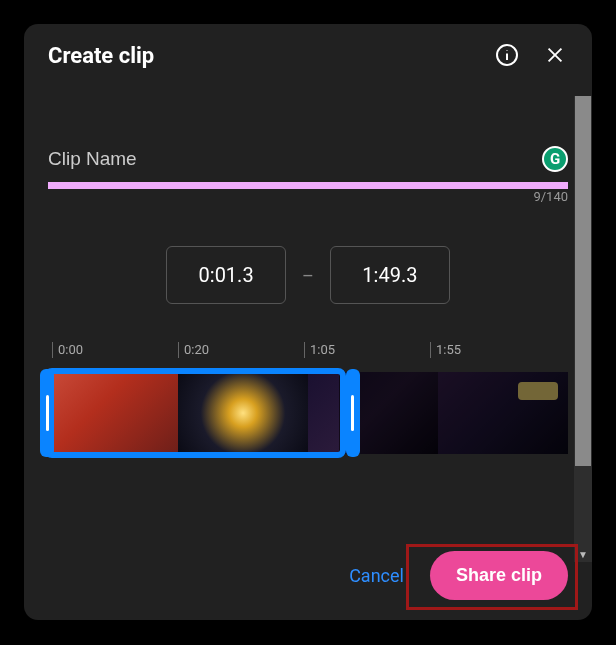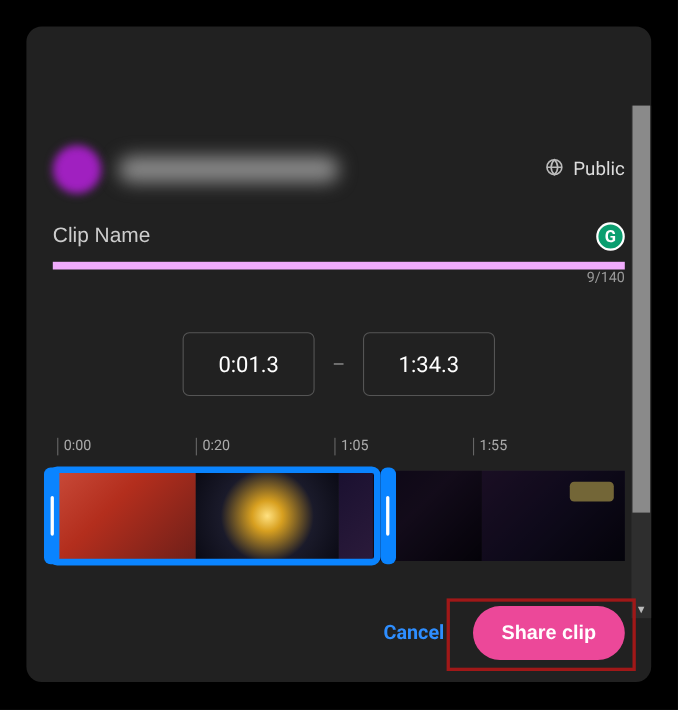--- a/index.html
+++ b/index.html
@@ -89,21 +89,21 @@
     position: absolute; top: 50%; width: 14px; height: 88px; transform: translateY(-50%);
     background: #0a84ff; border-radius: 6px; display: flex; align-items: center; justify-content: center;
     cursor: ew-resize;
   }
   .handle::after { content: ""; width: 3px; height: 36px; background: #fff; border-radius: 2px; }
   .handle.left { left: -8px; }
   .handle.right { left: calc(58% - 4px); }
   .footer {
     position: absolute; right: 24px; bottom: 20px; display: flex; align-items: center; gap: 18px;
   }
-  .cancel-btn { color: #2e8eff; font-size: 18px; font-weight: 700; cursor: pointer; padding: 10px 8px; }
+  .cancel-btn { color: #2e8eff; font-size: 18px; font-weight: 400; cursor: pointer; padding: 10px 8px; }
   .share-btn {
     background: #ec4899; color: #fff; font-size: 18px; font-weight: 600;
     padding: 14px 26px; border-radius: 26px; cursor: pointer; border: none;
   }
   .highlight-box {
     position: absolute; right: 14px; bottom: 10px; width: 172px; height: 66px;
     border: 3px solid #a01818; pointer-events: none;
   }
   .scrollbar {
     position: absolute; right: 0; top: 72px; width: 18px; height: 466px;
@@ -118,50 +118,51 @@
     align-items: center; justify-content: center; color: #bbb; font-size: 10px;
   }
   .scroll-arrow.up { top: -1px; }
   .scroll-arrow.down { bottom: -1px; }
 </style>
 </head>
 <body>
 
 <div class="dialog">
 
+  <div class="header">
+    <div class="title">Create clip</div>
+    <div class="header-icon">
+      <svg width="24" height="24" viewBox="0 0 24 24" fill="none" stroke="currentColor" stroke-width="2">
+          <circle cx="12" cy="12" r="10"></circle>
+          <line x1="12" y1="10.5" x2="12" y2="17"></line>
+          <circle cx="12" cy="7.5" r="0.6" fill="currentColor" stroke="none"></circle>
+        </svg>
+    </div>
+    <div class="header-icon">
+      <svg width="22" height="22" viewBox="0 0 24 24" fill="none" stroke="currentColor" stroke-width="2">
+          <line x1="5" y1="5" x2="19" y2="19"></line>
+          <line x1="19" y1="5" x2="5" y2="19"></line>
+        </svg>
+    </div>
+  </div>
 
   <div class="scroll-area">
     <div class="content">
 
-      <div class="user-row">
-        <div class="avatar"></div>
-        <div class="username-blur"></div>
-        <div class="spacer"></div>
-        <div class="visibility">
-          <span>
-            <svg width="18" height="18" viewBox="0 0 24 24" fill="none" stroke="#bbb" stroke-width="2">
-                <circle cx="12" cy="12" r="9"></circle>
-                <path d="M3 12h18"></path>
-                <path d="M12 3c2.5 2.5 4 5.5 4 9s-1.5 6.5-4 9c-2.5-2.5-4-5.5-4-9s1.5-6.5 4-9z"></path>
-              </svg>
-          </span>
-          <span>Public</span>
-        </div>
-      </div>
 
       <div class="input-row">
         <input class="clip-name-input" type="text" placeholder="Clip Name" style="">
         <div class="g-badge">G</div>
       </div>
       <div class="counter">9/140</div>
 
       <div class="time-inputs">
         <div class="time-box">0:01.3</div>
         <div class="dash">–</div>
-        <div class="time-box">1:34.3</div>
+        <div class="time-box">1:49.3</div>
       </div>
 
       <div class="timeline-wrap">
         <div class="ticks">
           <span class="tick" style="left:6px">0:00</span>
           <span class="tick" style="left:132px">0:20</span>
           <span class="tick" style="left:258px">1:05</span>
           <span class="tick" style="left:384px">1:55</span>
         </div>
         <div class="thumbs">

